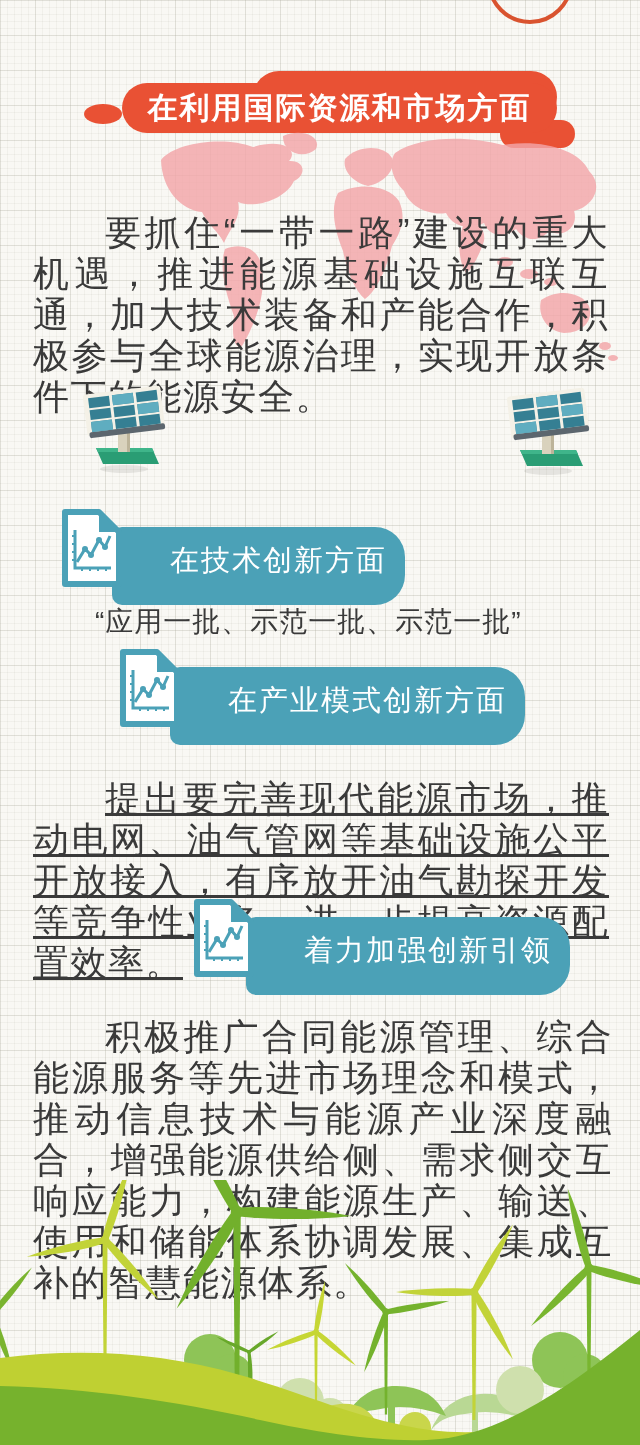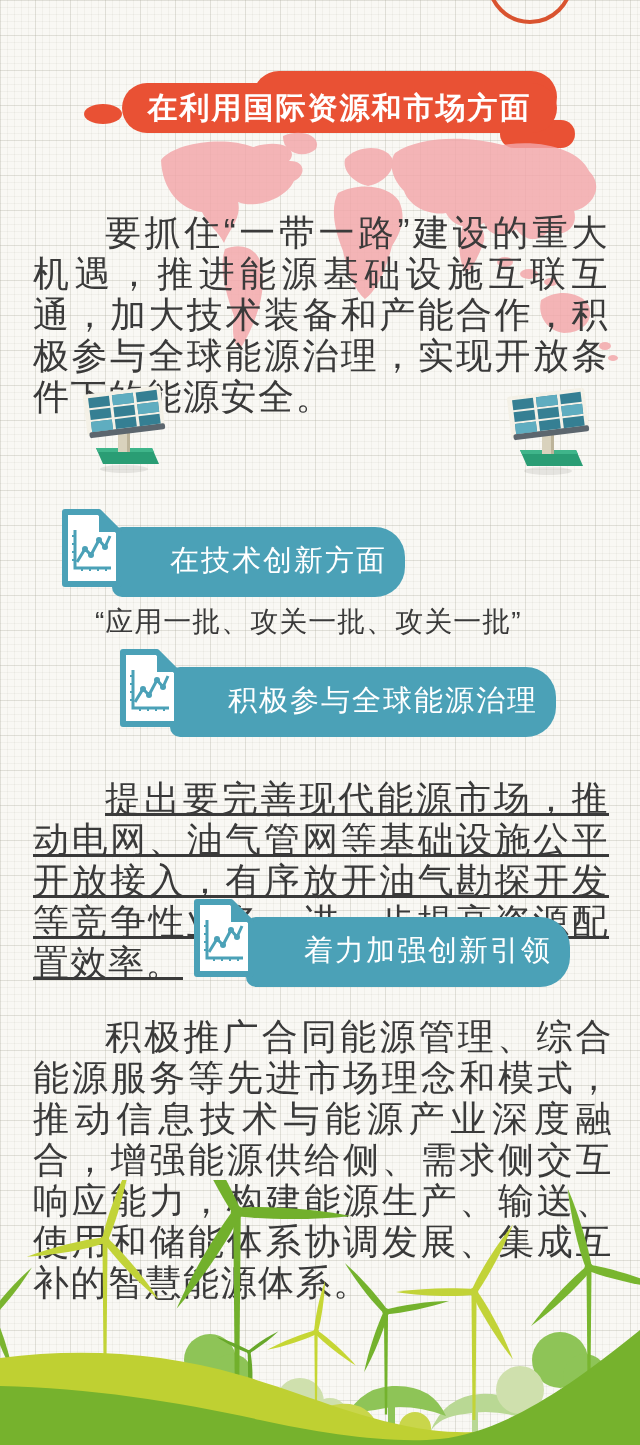--- a/index.html
+++ b/index.html
@@ -33,21 +33,21 @@
   .para-3{top:980px;width:580px;}
   .quote{position:absolute;left:95px;top:603px;color:#3a3a3a;font-size:28px;letter-spacing:1px;white-space:nowrap;}
   
   .innov-title{position:absolute;left:0;right:0;top:408px;text-align:center;
     color:#3e93a9;font-size:43px;font-weight:bold;letter-spacing:3px;}
   .solar{position:absolute;width:92px;height:88px;}
   .solar-left{left:78px;top:386px;}
   .solar-right{left:502px;top:388px;}
   
   .pill{position:absolute;height:66px;background:#4ba1b7;border-radius:10px 30px 30px 10px;
-    color:#fff;font-size:29px;letter-spacing:2px;line-height:66px;padding:0 18px 4px 58px;white-space:nowrap;}
+    color:#fff;font-size:29px;letter-spacing:2px;line-height:66px;padding:0 18px 12px 58px;white-space:nowrap;}
   .pill-1{left:112px;top:527px;}
   .pill-2{left:170px;top:667px;}
   .pill-3{left:246px;top:917px;}
   .doc-icon{position:absolute;width:64px;height:80px;}
   .doc-1{left:60px;top:508px;}
   .doc-2{left:118px;top:648px;}
   .doc-3{left:192px;top:898px;}
   
   .landscape{position:absolute;left:0;top:1180px;width:640px;height:265px;}
 </style>
@@ -146,23 +146,23 @@
     <path d="M15,28 h-3 M15,36 h-3 M15,44 h-3 M15,52 h-3 M22,60 v3 M30,60 v3 M38,60 v3 M46,60 v3" stroke="#4ba1b7" stroke-width="2"></path>
     <polyline points="17,54 25,41 31,47 39,32 45,39 50,28" stroke="#4ba1b7" stroke-width="3" fill="none"></polyline>
     <g fill="#4ba1b7">
       <circle cx="25" cy="41" r="3"></circle>
         <circle cx="31" cy="47" r="3"></circle>
         <circle cx="39" cy="32" r="3"></circle>
         <circle cx="45" cy="39" r="3"></circle>
     </g>
   </svg>
 
-  <div class="quote">“应用一批、攻关一批、攻关一批”</div>
-
-  <div class="pill pill-2">积极参与全球能源治理</div>
+  <div class="quote">“应用一批、示范一批、示范一批”</div>
+
+  <div class="pill pill-2">在产业模式创新方面</div>
   <svg class="doc-icon doc-2" viewBox="0 0 64 80">
     <path d="M5,4 h34 l20,20 v52 h-54 z" fill="#fff" stroke="#4ba1b7" stroke-width="6" stroke-linejoin="round"></path>
     <path d="M39,4 v20 h20 z" fill="#4ba1b7"></path>
     <path d="M15,22 v38 h36" stroke="#4ba1b7" stroke-width="3" fill="none"></path>
     <path d="M15,28 h-3 M15,36 h-3 M15,44 h-3 M15,52 h-3 M22,60 v3 M30,60 v3 M38,60 v3 M46,60 v3" stroke="#4ba1b7" stroke-width="2"></path>
     <polyline points="17,54 25,41 31,47 39,32 45,39 50,28" stroke="#4ba1b7" stroke-width="3" fill="none"></polyline>
     <g fill="#4ba1b7">
       <circle cx="25" cy="41" r="3"></circle>
         <circle cx="31" cy="47" r="3"></circle>
         <circle cx="39" cy="32" r="3"></circle>

